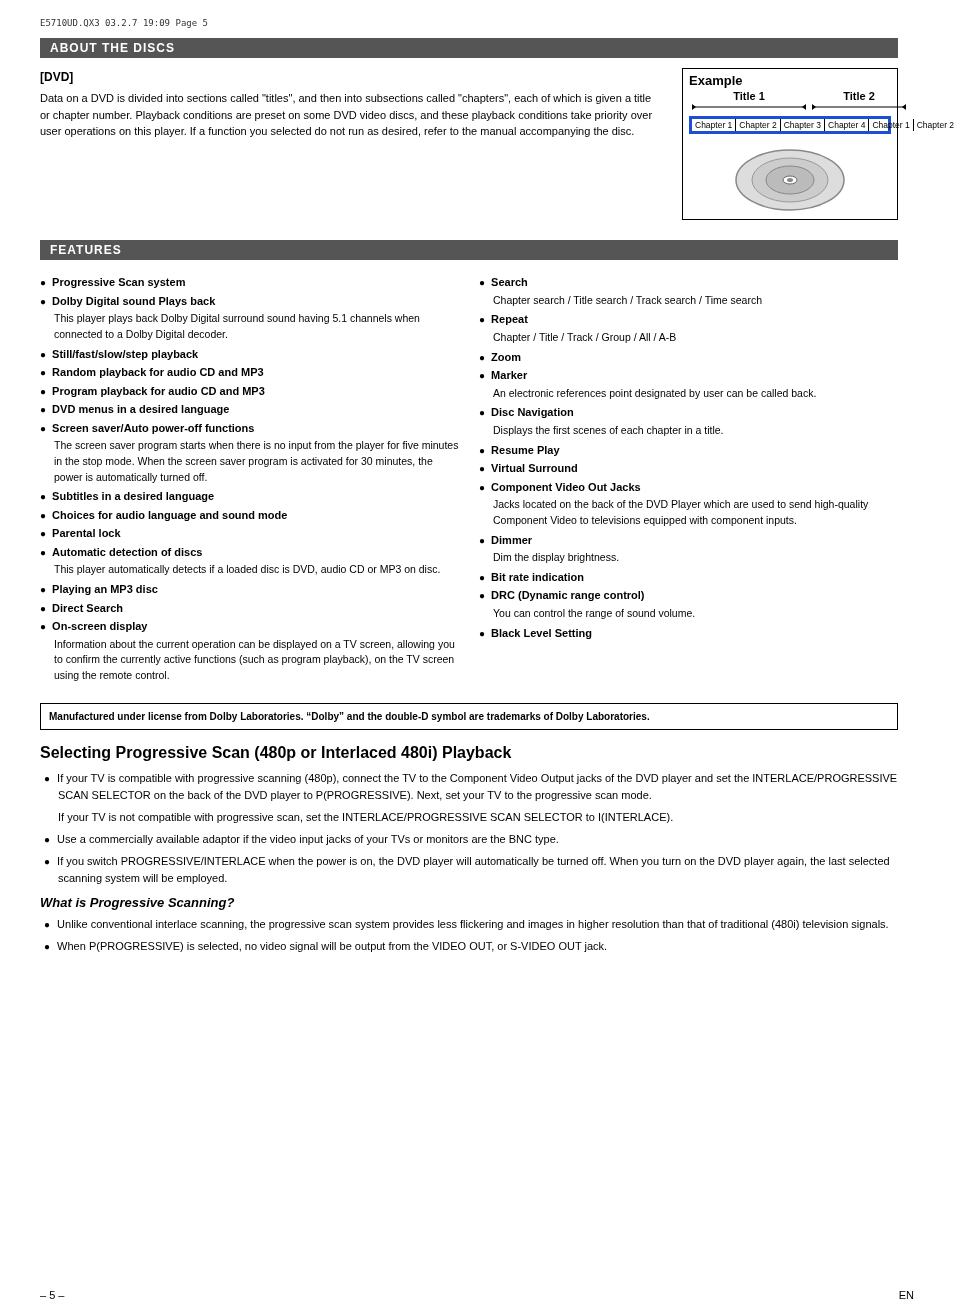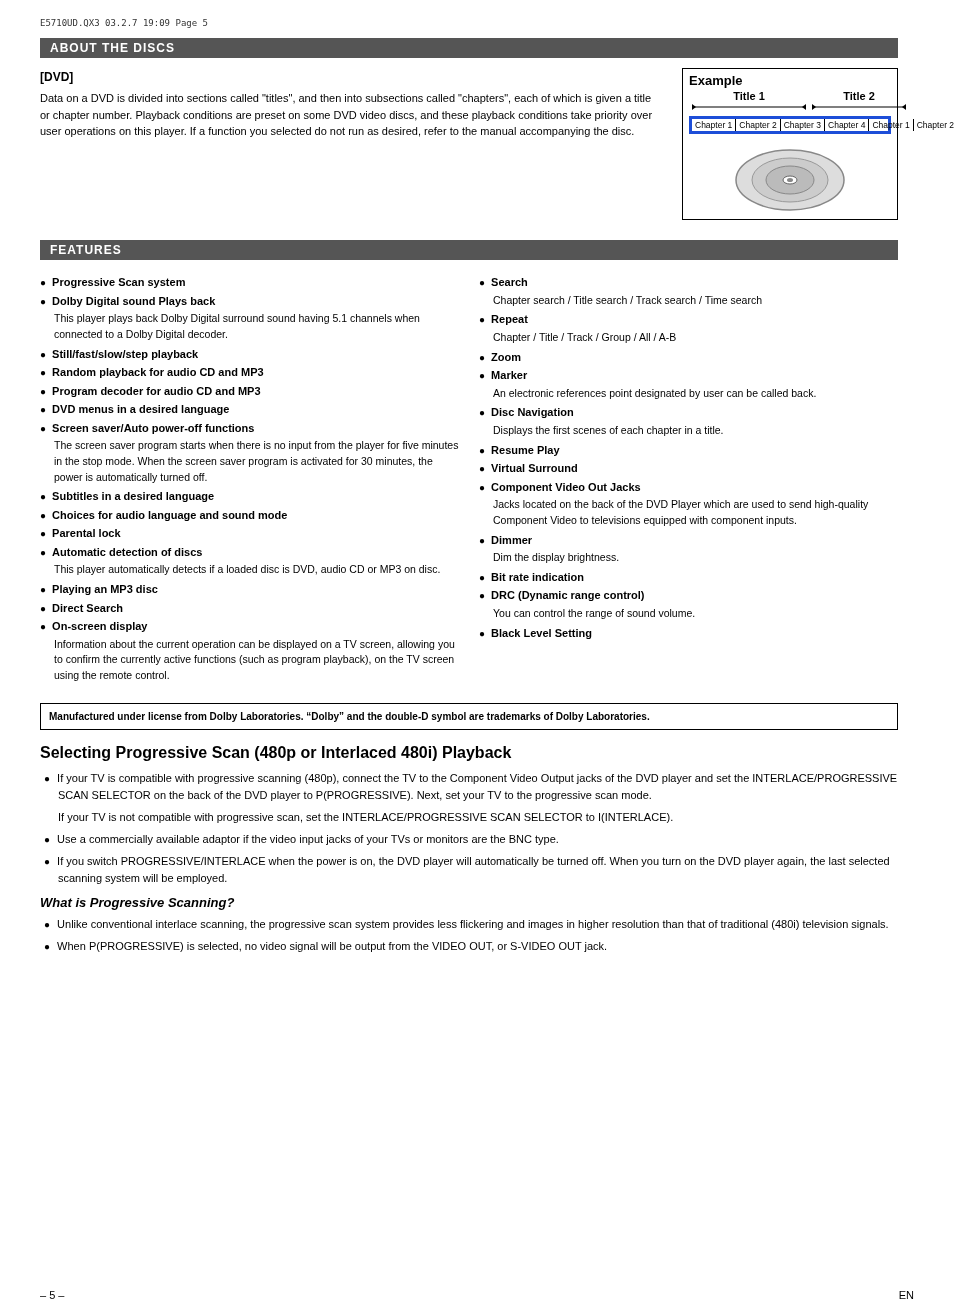--- a/index.html
+++ b/index.html
@@ -260,21 +260,21 @@
           <span class="bold">Dolby Digital sound Plays back</span>
         </div>
         <div class="feature-sub">This player plays back Dolby Digital surround sound having 5.1 channels when connected to a Dolby Digital decoder.</div>
         <div class="feature-item">
           <span class="bold">Still/fast/slow/step playback</span>
         </div>
         <div class="feature-item">
           <span class="bold">Random playback for audio CD and MP3</span>
         </div>
         <div class="feature-item">
-          <span class="bold">Program decoder for audio CD and MP3</span>
+          <span class="bold">Program playback for audio CD and MP3</span>
         </div>
         <div class="feature-item">
           <span class="bold">DVD menus in a desired language</span>
         </div>
         <div class="feature-item">
           <span class="bold">Screen saver/Auto power-off functions</span>
         </div>
         <div class="feature-sub">The screen saver program starts when there is no input from the player for five minutes in the stop mode.  When the screen saver program is activated for 30 minutes, the power is automatically turned off.</div>
         <div class="feature-item">
           <span class="bold">Subtitles in a desired language</span>

